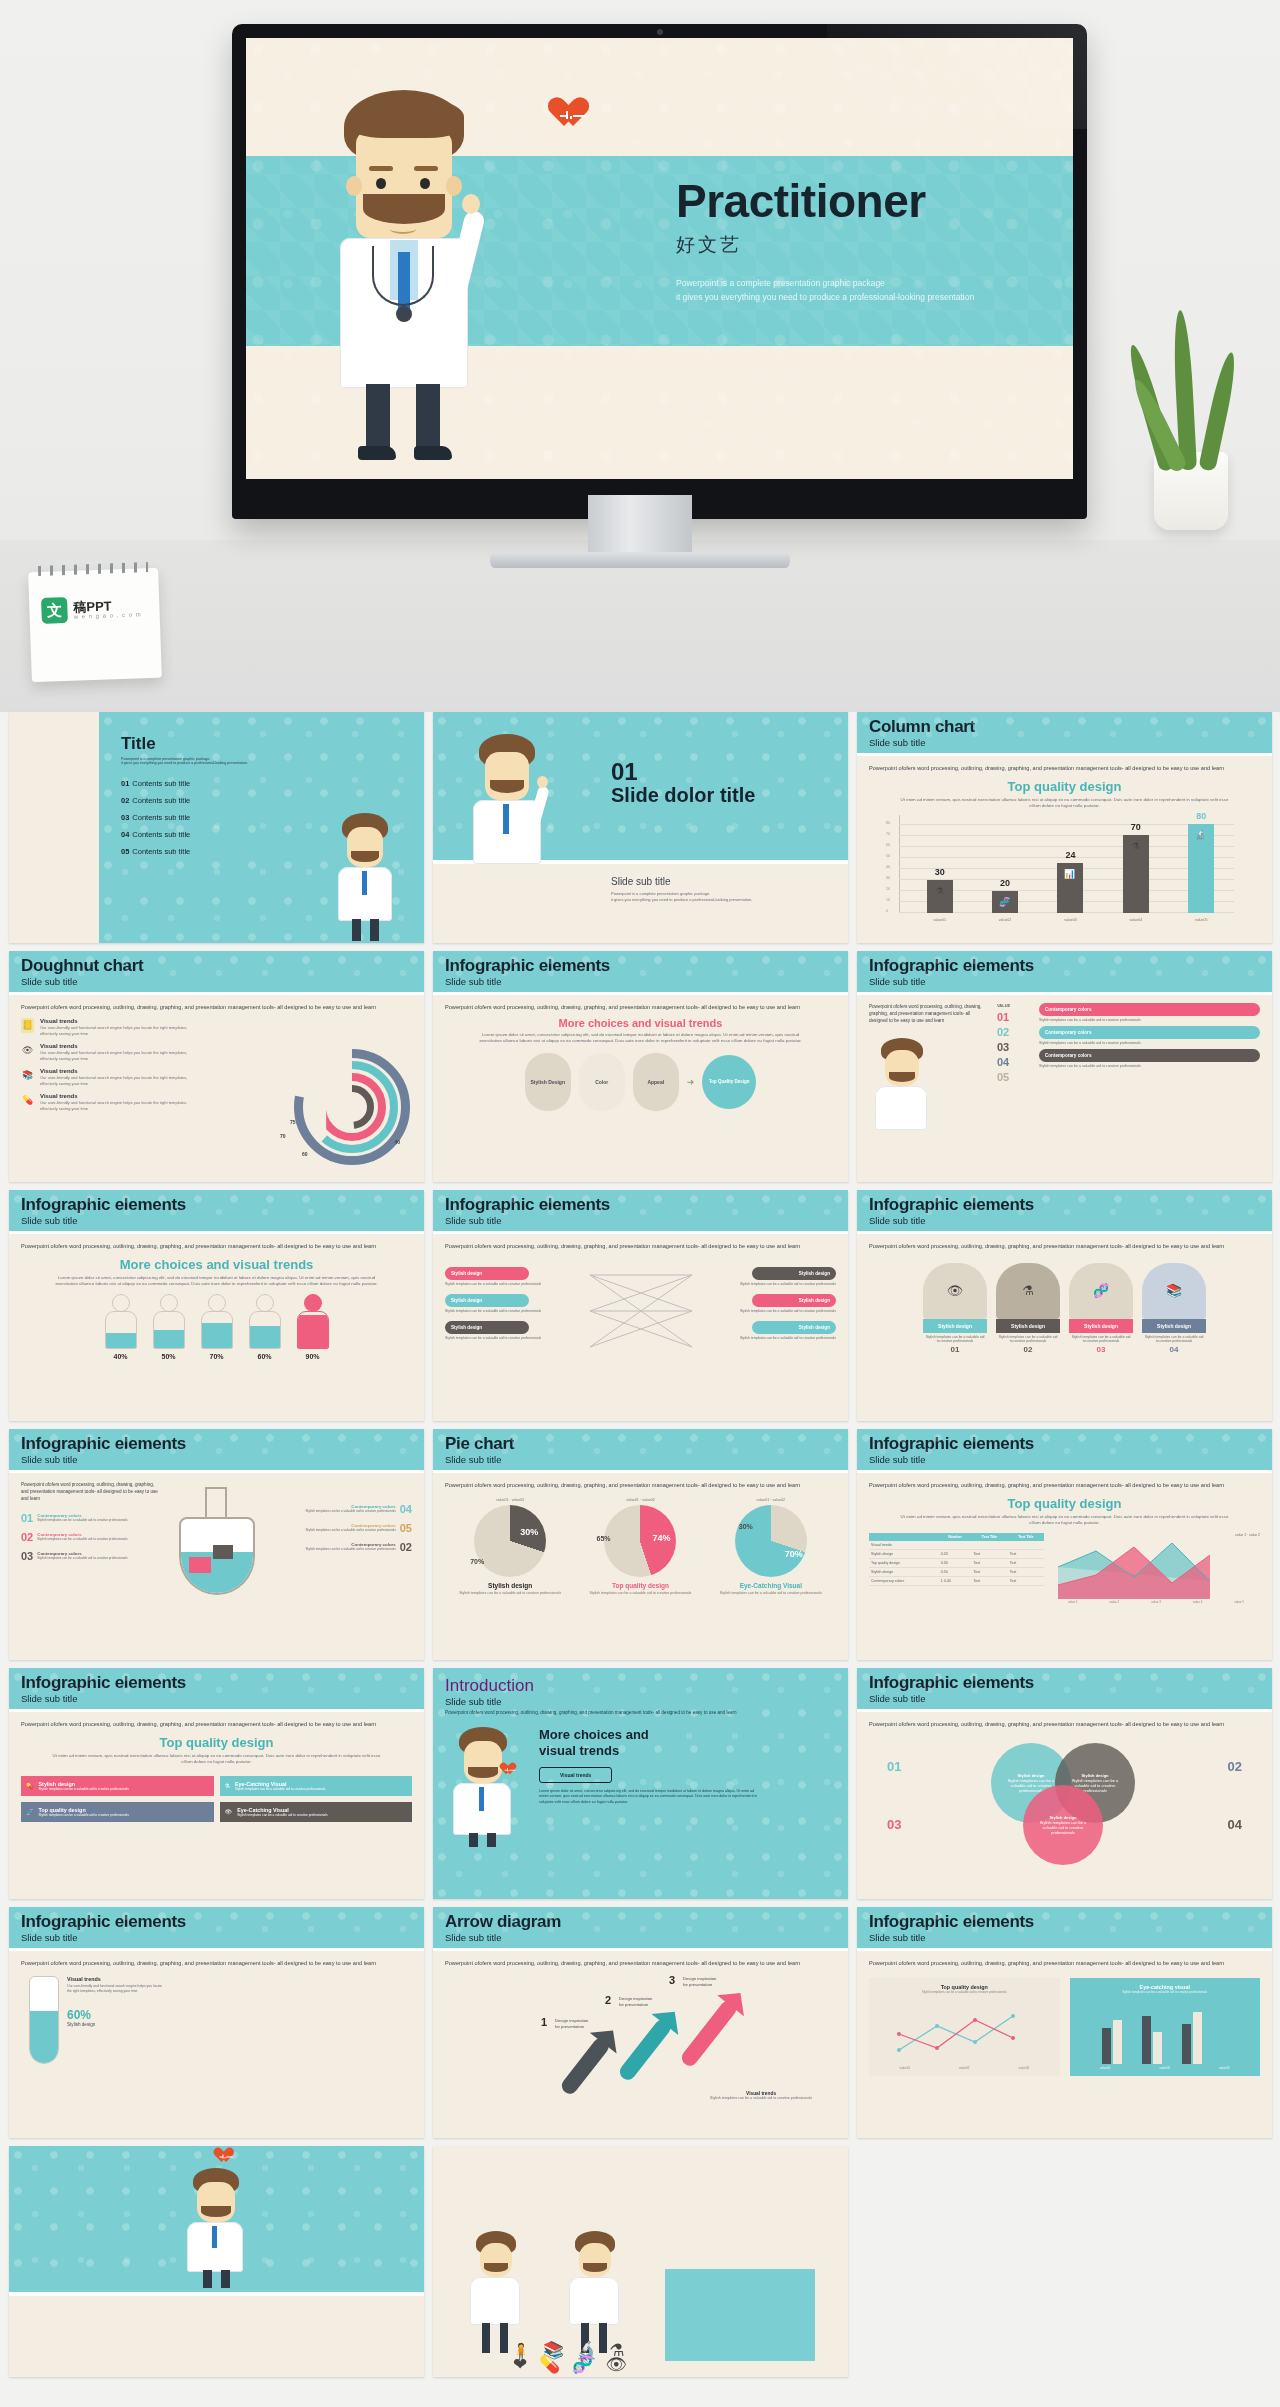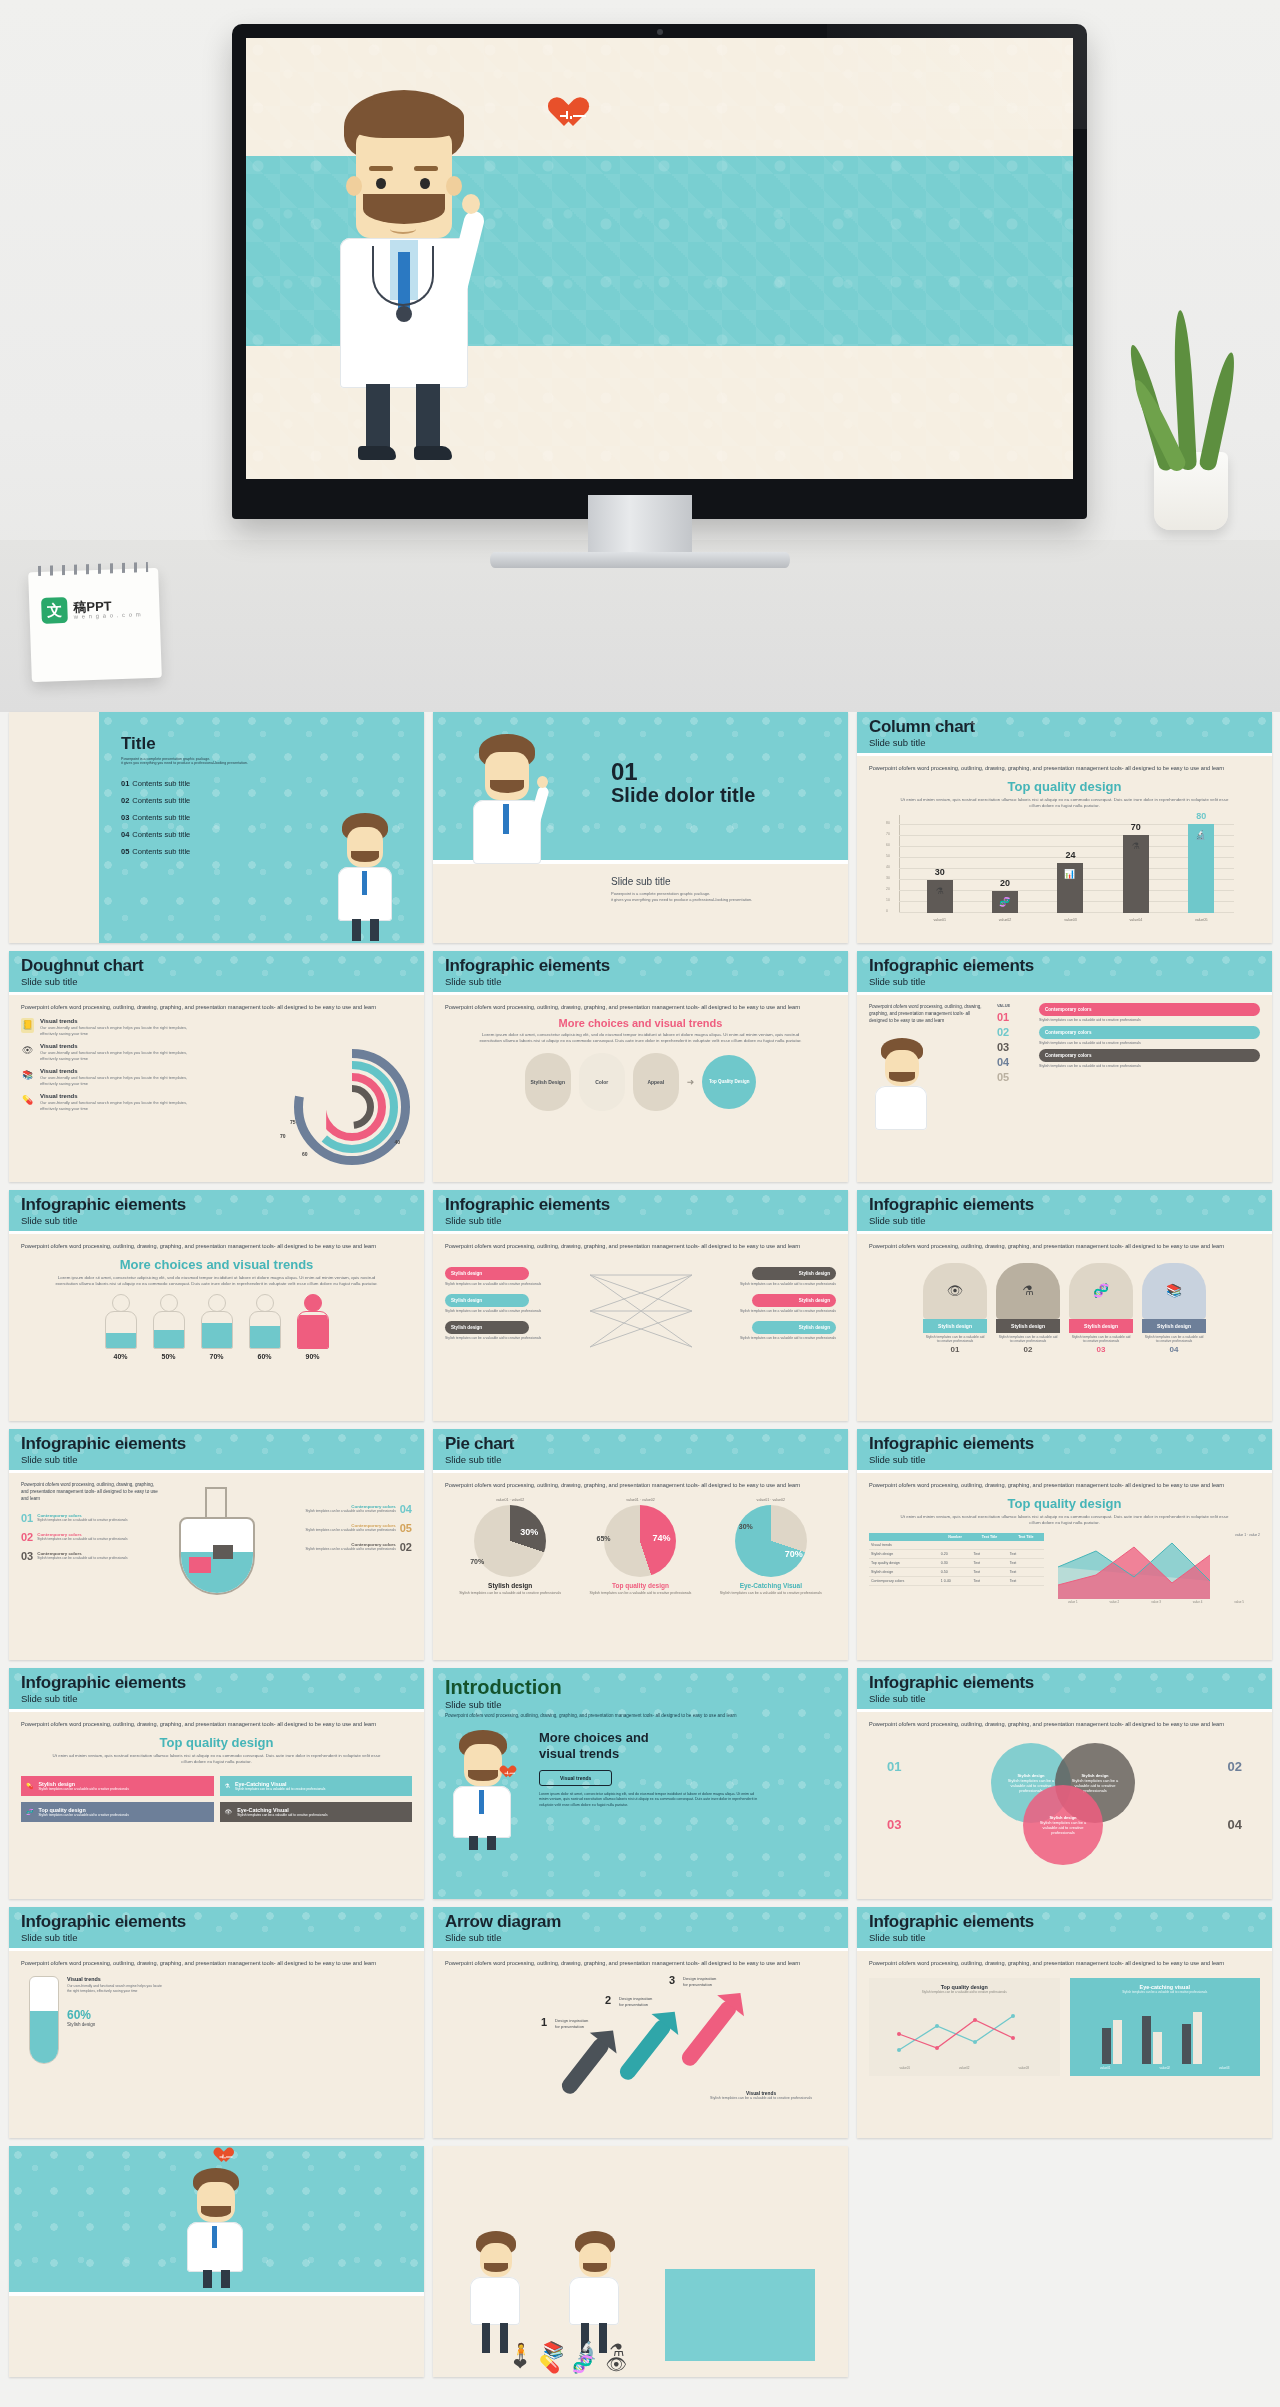--- a/index.html
+++ b/index.html
@@ -265,20 +265,26 @@
           <div class="leg" style="left:60px; top:294px; width:24px; height:66px;"></div>
           <div class="leg" style="left:110px; top:294px; width:24px; height:66px;"></div>
           <div class="shoe" style="left:52px; top:356px; width:38px; height:14px;"></div>
           <div class="shoe" style="left:108px; top:356px; width:38px; height:14px;"></div>
         </div>
 
         <div class="heart" style="left:310px; top:60px;">
           <div class="heart-line"></div>
         </div>
 
+        <div class="hero-title-wrap">
+          <div class="hero-title">Practitioner</div>
+          <div class="hero-cn">好文艺</div>
+          <div class="hero-desc" style="white-space:pre-line">Powerpoint is a complete presentation graphic package
+it gives you everything you need to produce a professional-looking presentation</div>
+        </div>
       </div>
     </div>
     <div class="monitor-glare"></div>
   </div>
   <div class="monitor-neck"></div>
   <div class="monitor-base"></div>
 
   <div class="plant">
     <div class="pot"></div>
     <div class="leaf" style="left:30px; height:130px; transform:rotate(-16deg);"></div>
@@ -857,21 +863,21 @@
             <span>👁</span>
             <span><b style="font-size:5.4px">Eye-Catching Visual</b><div style="font-size:3.2px">Stylish templates can be a valuable aid to creative professionals</div></span>
           </div>
       </div>
     </div>
   </div>
 
   <div class="slide" style="background:#7bcfd2">
     <div class="mini-pattern"></div>
     <div style="position:relative;padding:8px 12px">
-      <div style="font-size:20px;font-weight:bold;color:#14532d">Introduction</div>
+      <div style="font-size:17px;font-weight:normal;color:#701a75">Introduction</div>
       <div style="font-size:9.5px;color:#17242e">Slide sub title</div>
       <div style="font-size:4.6px;color:#1d4452;margin-top:3px;max-width:330px">Powerpoint ofofers word processing, outlining, drawing, graphing, and presentation management tools- all designed to be easy to use and learn</div>
       <div style="display:flex;gap:14px;margin-top:12px">
         <div class="doc" style="position:relative;width:80px;height:120px;flex:none">
           <div class="hair" style="left:14px;top:0;width:48px;height:28px;"></div>
           <div class="face" style="left:19px;top:14px;width:38px;height:42px;"></div>
           <div class="mous" style="left:23px;top:40px;width:30px;height:11px;"></div>
           <div class="coat" style="left:8px;top:56px;width:58px;height:52px;"></div>
           <div class="tie" style="left:34px;top:60px;width:5px;height:24px;"></div>
           <div class="leg" style="left:24px;top:106px;width:9px;height:14px;"></div>

